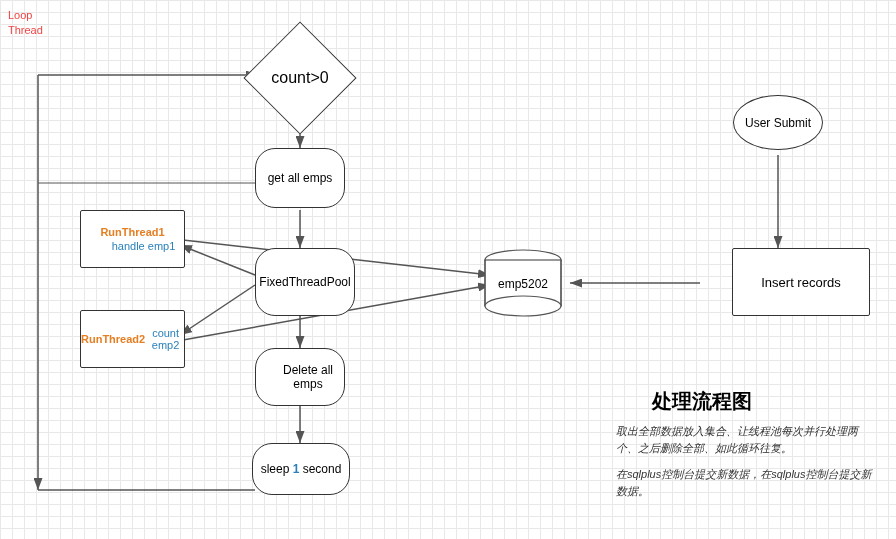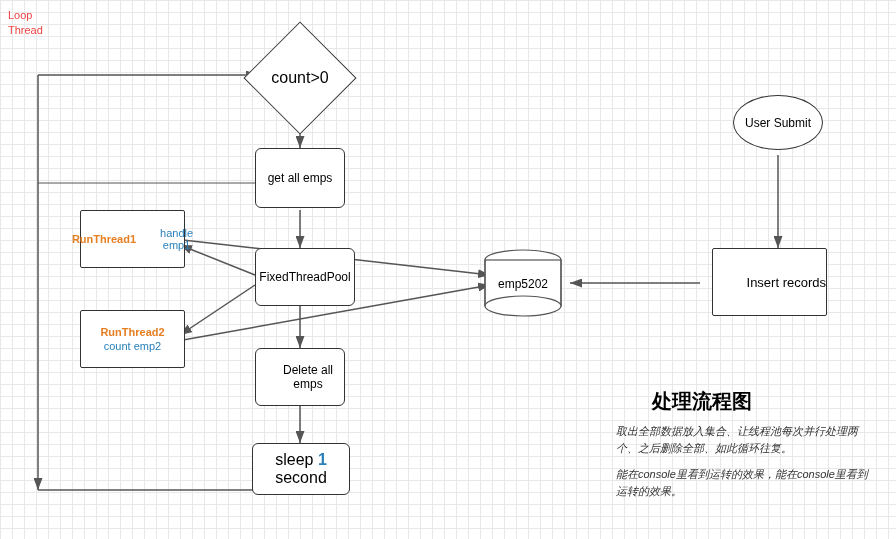--- a/index.html
+++ b/index.html
@@ -38,21 +38,21 @@
       color: #000;
     }
     .node-rect {
       border: 1px solid #333;
       background: #fff;
       border-radius: 2px;
     }
     .node-rounded {
       border: 1px solid #333;
       background: #fff;
-      border-radius: 6px;
+      border-radius: 20px;
     }
     .node-diamond {
       width: 80px;
       height: 80px;
       background: #fff;
       border: none;
       transform: rotate(45deg);
       position: absolute;
       border: 1px solid #333;
     }
@@ -155,60 +155,60 @@
     <div class="node-diamond"></div>
     <div class="node-diamond-label" style="width:80px; height:80px; top:0; left:0; position:absolute;">
       <span>count&gt;0</span>
     </div>
   </div>
 
   <div class="node node-rounded" style="left:255px; top:148px; width:90px; height:60px;">
     <span>get all emps</span>
   </div>
 
-  <div class="node node-rounded" style="left:255px; top:248px; width:100px; height:58px;">
+  <div class="node node-rounded" style="left:255px; top:248px; width:100px; height:68px;">
     <span>FixedThreadPool</span>
   </div>
 
   <div class="node node-rounded" style="left:255px; top:348px; width:90px; height:58px;padding-left:16px;">
     <span>Delete all emps</span>
   </div>
 
   <div class="node node-rounded" style="left:252px; top:443px; width:98px; height:52px;">
-    <span style="font-size:16px;">sleep <span style="color:#2980b9; font-weight:bold;">1</span> second</span>
-  </div>
-
-  <div class="node node-rect" style="left:80px; top:210px; width:105px; height:58px; gap:2px;">
+    <span style="font-size:12px;">sleep <span style="color:#2980b9; font-weight:bold;">1</span> second</span>
+  </div>
+
+  <div class="node node-rect" style="left:80px; top:210px; width:105px; height:58px; flex-direction:column; gap:2px;">
     <span style="color:#e67e22; font-weight:bold; font-size:11px;">RunThread1</span>
     <span style="color:#2980b9; font-size:11px;padding-left:22px;">handle emp1</span>
   </div>
 
-  <div class="node node-rect" style="left:80px; top:310px; width:105px; height:58px; flex-direction:column; gap:2px;">
+  <div class="node node-rect" style="left:80px; top:310px; width:105px; height:58px; flex-direction:row; gap:2px;">
     <span style="color:#e67e22; font-weight:bold; font-size:11px;">RunThread2</span>
     <span style="color:#2980b9; font-size:11px;">count emp2</span>
   </div>
 
   <div style="position:absolute; left:483px; top:248px; width:80px; height:70px;">
     <svg width="80" height="70" viewBox="0 0 80 70">
       <ellipse cx="40" cy="12" rx="38" ry="10" fill="white" stroke="#555" stroke-width="1.2"></ellipse>
       <rect x="2" y="12" width="76" height="46" fill="white" stroke="#555" stroke-width="1.2" stroke-top="none"></rect>
       <line x1="2" y1="12" x2="2" y2="58" stroke="#555" stroke-width="1.2"></line>
       <line x1="78" y1="12" x2="78" y2="58" stroke="#555" stroke-width="1.2"></line>
       <ellipse cx="40" cy="58" rx="38" ry="10" fill="white" stroke="#555" stroke-width="1.2"></ellipse>
       <text x="40" y="40" text-anchor="middle" font-size="12" fill="#000">emp5202</text>
     </svg>
   </div>
 
   <div class="node node-circle" style="left:733px; top:95px; width:90px; height:55px;">
     <span style="font-size:12px;">User Submit</span>
   </div>
 
-  <div class="node node-rect" style="left:712px; top:248px; width:115px; height:68px;justify-content:flex-end;">
+  <div class="node node-rect" style="left:732px; top:248px; width:138px; height:68px;">
     <span style="font-size:13px;">Insert records</span>
   </div>
 
   <div class="description-box">
     <div class="description-title">处理流程图</div>
     <div class="description-text">取出全部数据放入集合、让线程池每次并行处理两个、之后删除全部、如此循环往复。</div>
-    <div class="description-text">能在console里看到运转的效果，能在console里看到运转的效果。</div>
+    <div class="description-text">在sqlplus控制台提交新数据，在sqlplus控制台提交新数据。</div>
   </div>
 
 </div>
 
 </body></html>

